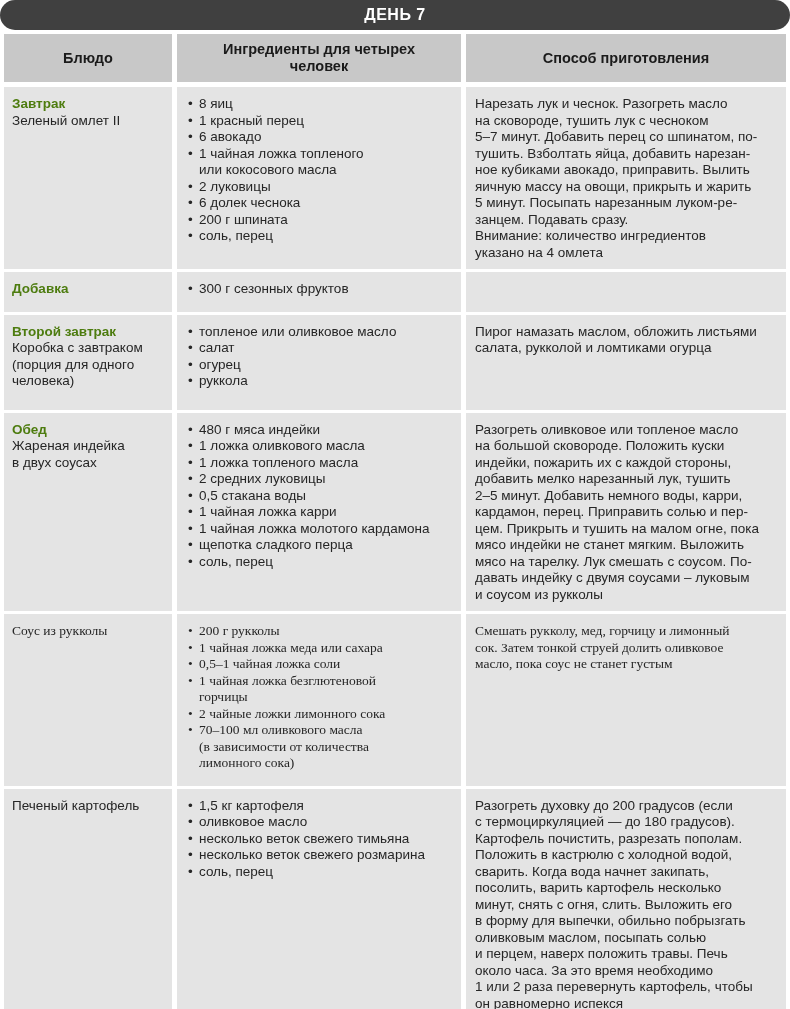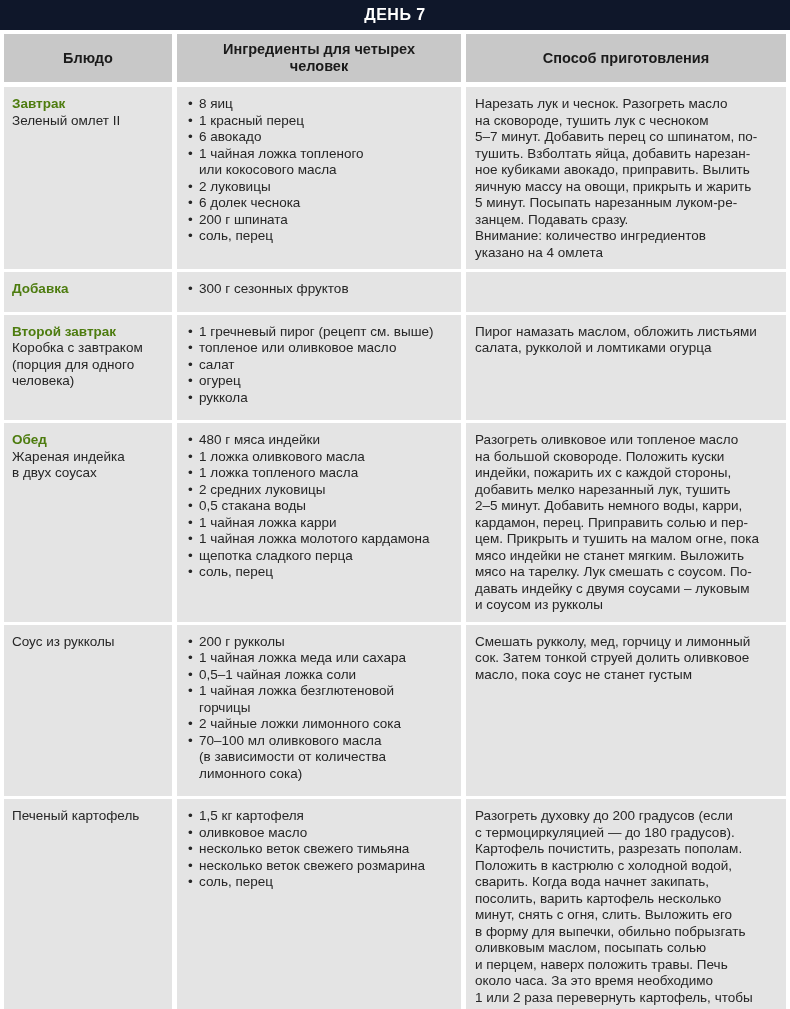--- a/index.html
+++ b/index.html
@@ -13,25 +13,26 @@
     height: 1009px;
     background: #ffffff;
     font-family: "Liberation Sans", "DejaVu Sans", sans-serif;
     color: #262626;
     overflow: hidden;
     box-sizing: border-box;
   }
   
   .title-band {
     height: 30px;
-    background: #0f172a;
+    background: #404040;
     display: flex;
     align-items: center;
     justify-content: center;
     margin-bottom: 4px;
+    border-radius: 15px;
   }
   .title-band .title-text {
     color: #ffffff;
     font-weight: bold;
     font-size: 16px;
     letter-spacing: 0.5px;
   }
   
   .table {
     padding: 0 4px;
@@ -91,21 +92,21 @@
     content: "\2022";
     position: absolute;
     left: 1px;
     top: 0;
   }
   
   .r0 .cell { min-height: 175px; }
   .r1 .cell { min-height: 35px; }
   .r2 .cell { min-height: 95px; }
   .r3 .cell { min-height: 190px; }
-  .r4 .cell { min-height: 167px; }
+  .r4 .cell { min-height: 167px; font-family: Liberation Serif, serif; }
   .r5 .cell { min-height: 240px; }
 </style>
 </head>
 <body>
 
 <div id="page">
 
   <div class="title-band">
     <span class="title-text">ДЕНЬ 7</span>
   </div>
@@ -164,21 +165,20 @@
 
     <div class="trow r2">
       <div class="cell cell-dish">
         <div class="meal-name">Второй завтрак</div>
         <div class="dish-name">Коробка с завтраком
 (порция для одного
 человека)</div>
       </div>
       <div class="cell cell-ing">
         <ul class="ing-list">
-          <li>1 гречневый пирог (рецепт см. выше)</li>
           <li>топленое или оливковое масло</li>
           <li>салат</li>
           <li>огурец</li>
           <li>руккола</li>
         </ul>
       </div>
       <div class="cell cell-method">Пирог намазать маслом, обложить листьями
 салата, рукколой и ломтиками огурца</div>
     </div>
 

